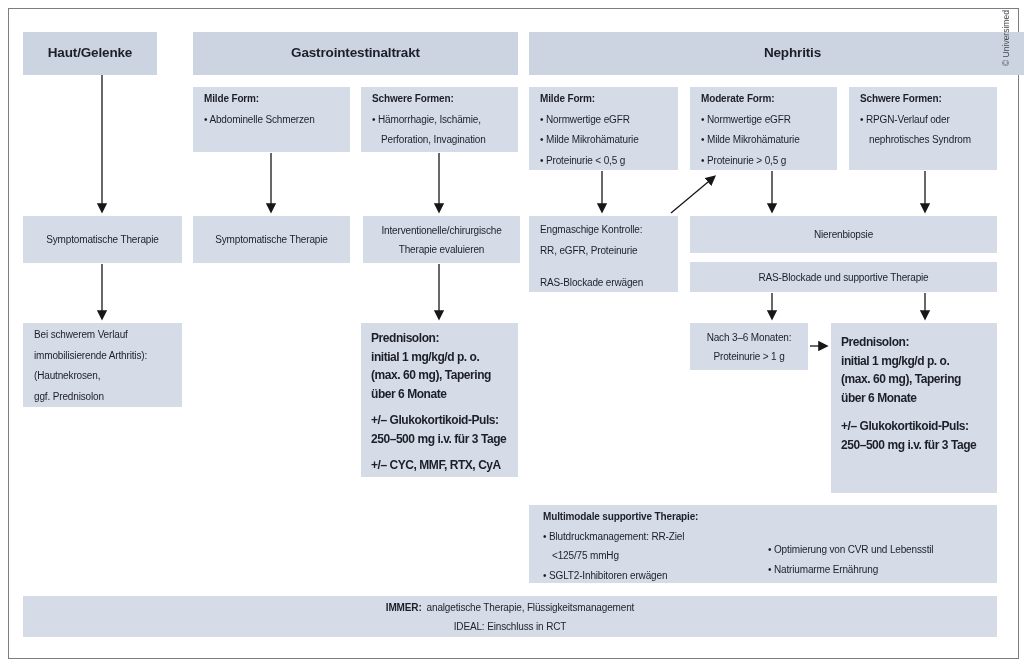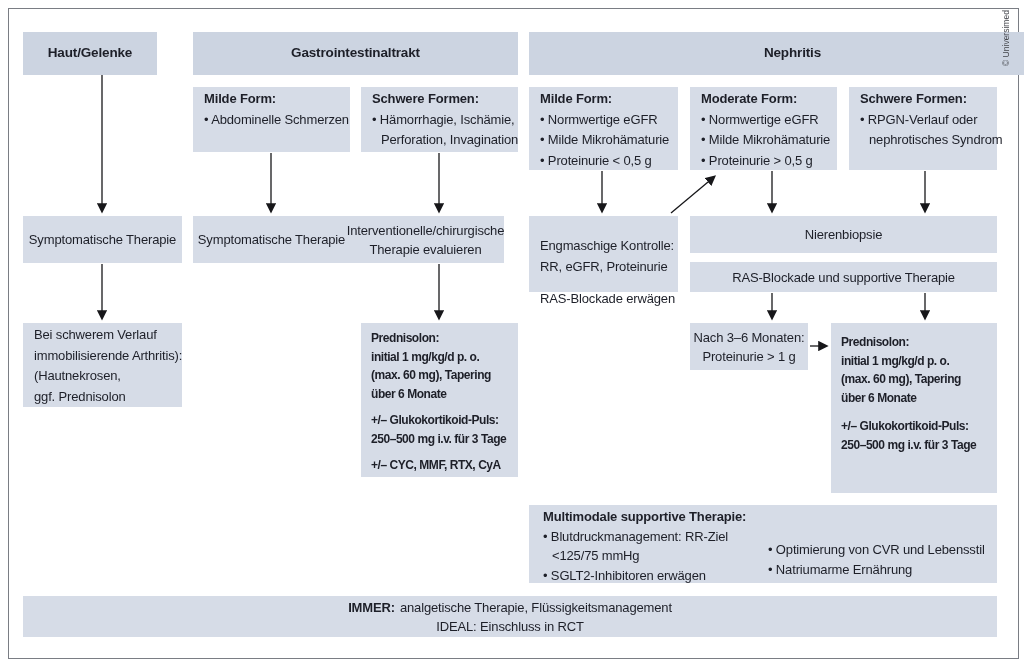--- a/index.html
+++ b/index.html
@@ -1,29 +1,29 @@
 <!DOCTYPE html>
 <html><head>
 <meta charset="utf-8">
 <style>
   html,body{margin:0;padding:0;background:#ffffff;}
   .canvas{position:relative;width:1024px;height:668px;background:#fff;overflow:hidden;
           font-family:"Liberation Sans",sans-serif;color:#1d1f28;}
   .frame{position:absolute;left:8px;top:8px;width:1009px;height:649px;border:1px solid #7a7d84;}
   .arrows{position:absolute;left:0;top:0;pointer-events:none;}
-  .bx{position:absolute;box-sizing:border-box;background:#d6dce7;font-size:13px;
+  .bx{position:absolute;box-sizing:border-box;background:#d6dce7;font-size:10px;
       line-height:20.5px;letter-spacing:-0.15px;}
   .hdr{background:#ccd4e1;font-weight:700;font-size:13.5px;display:flex;align-items:center;justify-content:center;}
   .ctr{display:flex;flex-direction:column;align-items:center;justify-content:center;text-align:center;line-height:19px;}
   .pad{padding:2px 4px 2px 11px;}
   .ln{display:block;white-space:nowrap;}
   .ttl{font-weight:700;}
   .cont{padding-left:9px;}
   .para + .para{margin-top:8px;}
-  .kpad{padding:20px 4px 0 11px;}
+  .kpad{padding:4px 4px 0 11px;}
   .kpad .para + .para{margin-top:12px;}
   .small{font-size:12px;letter-spacing:-0.45px;line-height:18.5px;font-weight:bold;}
   .gpred{padding:6px 3px 0 10px;}
   .npred{padding:10px 3px 0 10px;}
   .npred .para + .para{margin-top:10px;}
   .mm{line-height:19.5px;padding:2px 14px 2px 14px;}
   .mm-right{position:absolute;left:239px;top:35px;line-height:20px;}
   .credit{position:absolute;left:1001px;top:66px;transform:rotate(-90deg);transform-origin:0 0;
           font-size:8.5px;color:#45474d;white-space:nowrap;letter-spacing:0;}
   .bsp{margin-left:5px;}
@@ -92,21 +92,21 @@
     <span class="ln">• RPGN-Verlauf oder</span>
     <span class="ln cont">nephrotisches Syndrom</span>
   </div>
 
   <div class="bx ctr" style="left:23px;top:216px;width:159px;height:47px">
     <span class="ln">Symptomatische Therapie</span>
   </div>
   <div class="bx ctr" style="left:193px;top:216px;width:157px;height:47px">
     <span class="ln">Symptomatische Therapie</span>
   </div>
-  <div class="bx ctr" style="left:347px;top:216px;width:157px;height:47px">
+  <div class="bx ctr" style="left:363px;top:216px;width:157px;height:47px">
     <span class="ln">Interventionelle/chirurgische</span>
     <span class="ln">Therapie evaluieren</span>
   </div>
   <div class="bx kpad" style="left:529px;top:216px;width:149px;height:76px">
     <div class="para">
       <span class="ln">Engmaschige Kontrolle:</span>
       <span class="ln">RR, eGFR, Proteinurie</span>
     </div>
     <div class="para">
       <span class="ln">RAS-Blockade erwägen</span>

